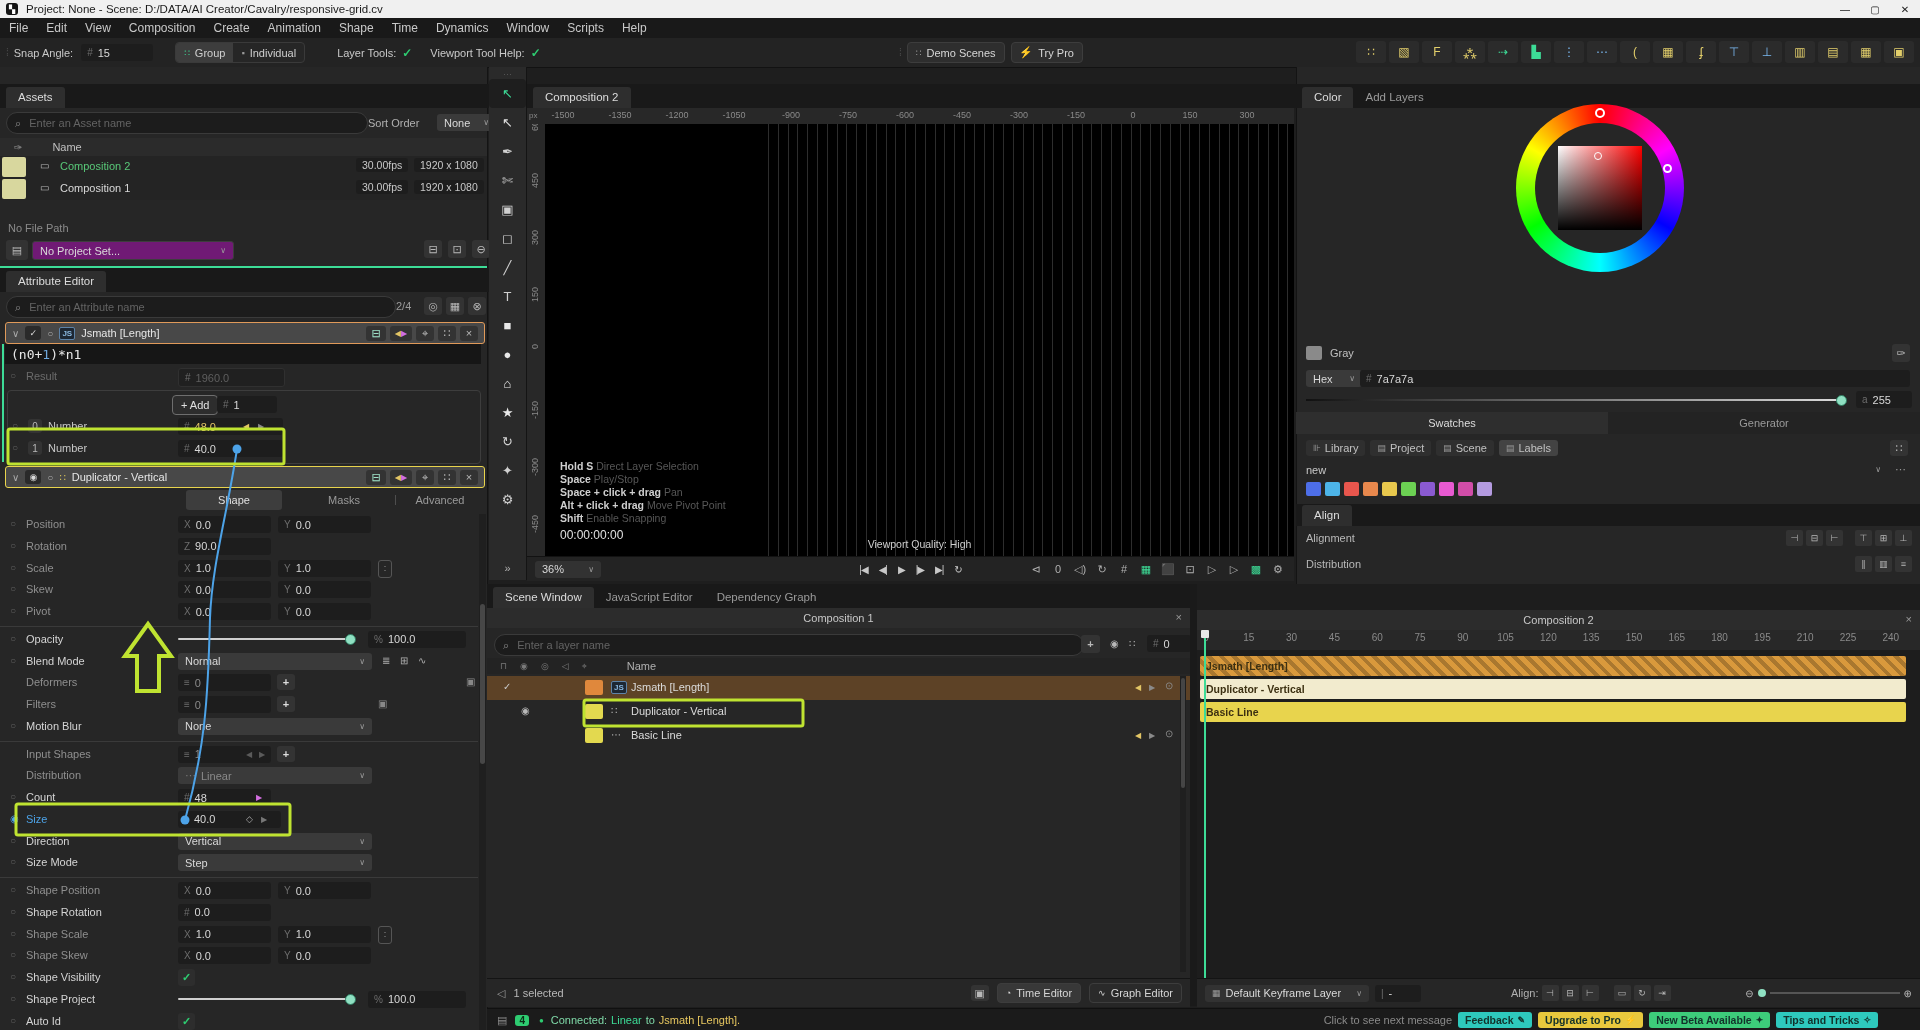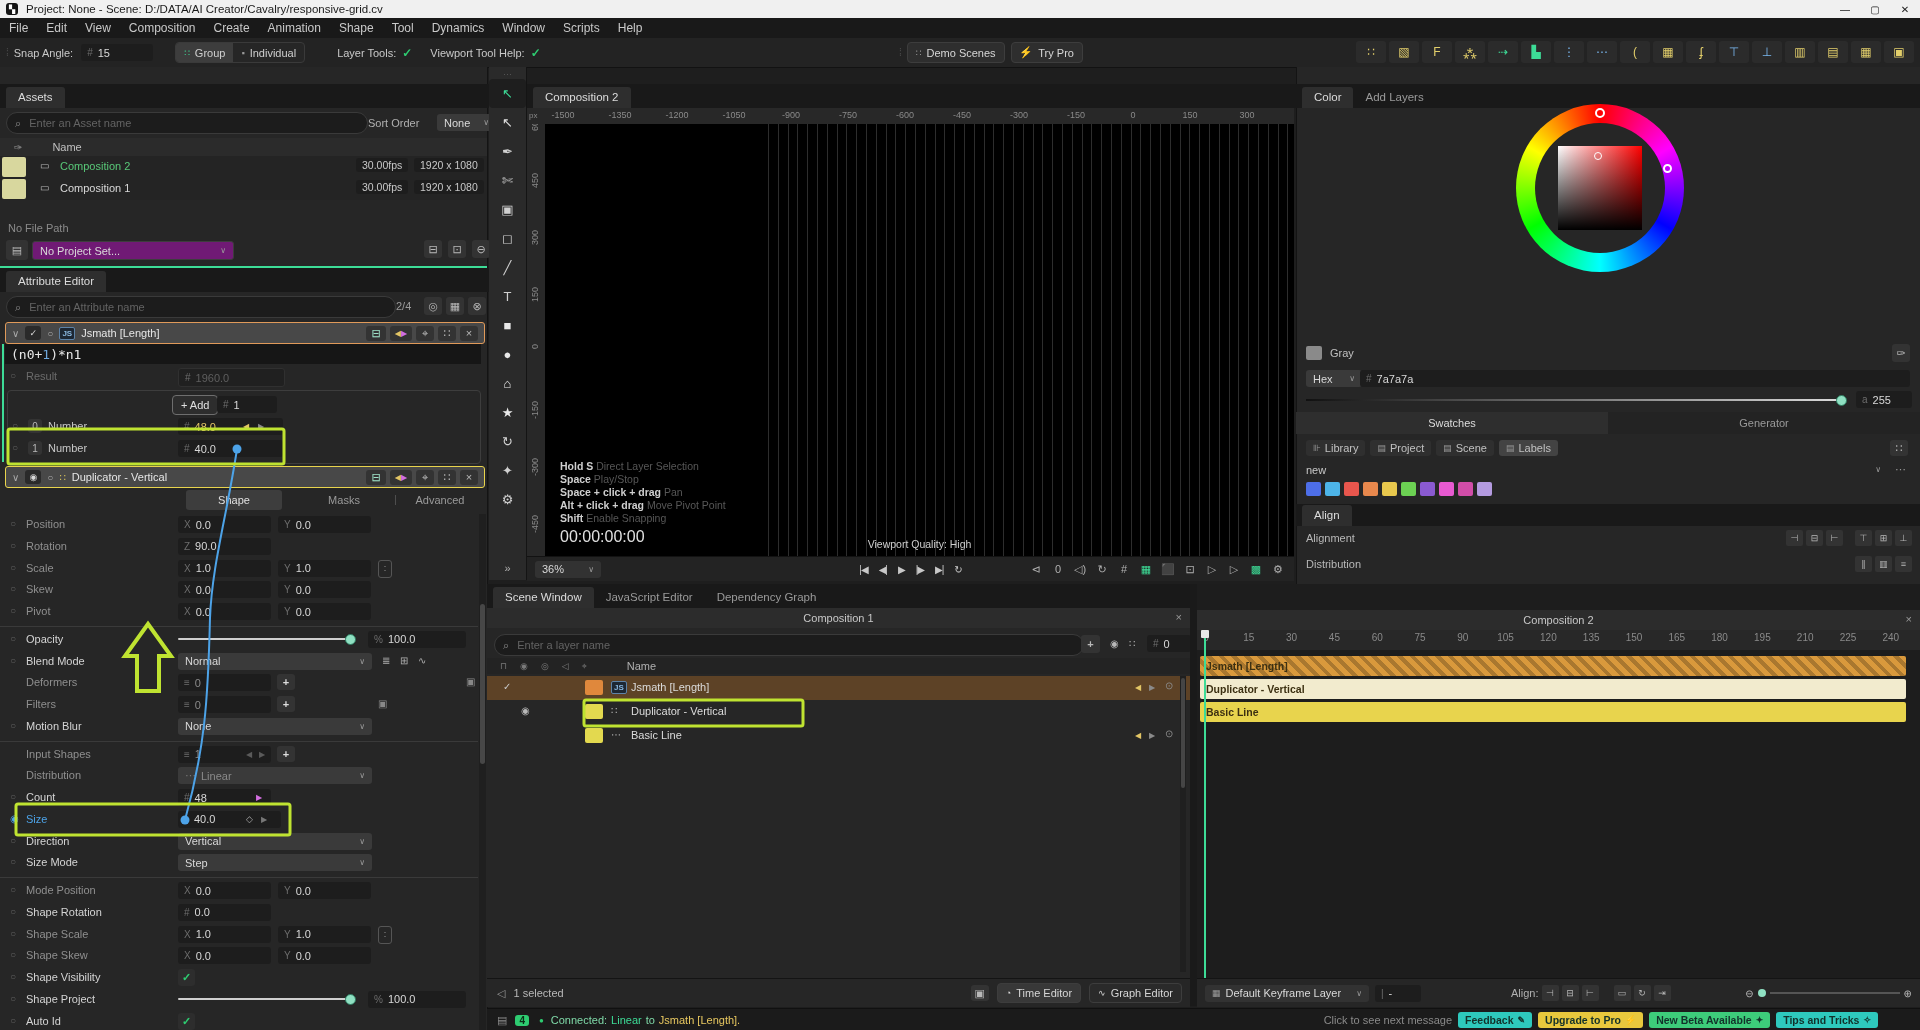--- a/index.html
+++ b/index.html
@@ -86,21 +86,21 @@
   </div>
 </div>
 <div class="abs flex" id="menubar">
     <span>File</span>
     <span>Edit</span>
     <span>View</span>
     <span>Composition</span>
     <span>Create</span>
     <span>Animation</span>
     <span>Shape</span>
-    <span>Tool</span>
+    <span>Time</span>
     <span>Dynamics</span>
     <span>Window</span>
     <span>Scripts</span>
     <span>Help</span>
   </div>
 <div class="abs flex" id="toolbar">
   <span class="handle">⁞</span>
   <span style="color:#c9c9c9">Snap Angle:</span>
   <div class="fld" style="position:relative;width:60px;margin-left:8px">
     <span class="pfx">#</span>
@@ -441,21 +441,21 @@
       <span class="circ">○</span>
       <span class="albl">Size Mode</span>
       <div class="dd" style="left: 178px; top: 2px; width: 180px;">
         <span style="color: rgb(217, 217, 217);">Step</span>
         <span class="chev">∨</span>
       </div>
     </div>
     <div class="adiv"></div>
     <div class="arow">
       <span class="circ">○</span>
-      <span class="albl dim">Mode Position</span>
+      <span class="albl dim">Shape Position</span>
       <div class="fld" style="left: 178px; top: 2px; width: 81px;">
         <span class="pfx">X</span>
         <span style="color: rgb(217, 217, 217);">0.0</span>
       </div>
       <div class="fld" style="left: 278px; top: 2px; width: 81px;">
         <span class="pfx">Y</span>
         <span style="color: rgb(217, 217, 217);">0.0</span>
       </div>
     </div>
     <div class="arow">
@@ -569,21 +569,21 @@
   </div>
 <div class="abs" id="vpcanvas" style="left:545px;top:124px;width:749px;height:432px;background:#000;overflow:hidden">
   <div id="vlines" style="position:absolute;left:223px;top:0;width:526px;height:432px;background:repeating-linear-gradient(to right,#2d2d2d 0 1px,transparent 1px 9.8px)"></div>
   <div class="abs" id="hints" style="left:15px;top:336px">
       <div class="hint"><b>Hold S</b><span> Direct Layer Selection</span></div>
       <div class="hint"><b>Space</b><span> Play/Stop</span></div>
       <div class="hint"><b>Space + click + drag</b><span> Pan</span></div>
       <div class="hint"><b>Alt + click + drag</b><span> Move Pivot Point</span></div>
       <div class="hint"><b>Shift</b><span> Enable Snapping</span></div>
     </div>
-  <div class="abs" style="left:15px;top:404px;color:#e0e0e0;font-size:16px">00:00:00:00</div>
+  <div class="abs" style="left:15px;top:404px;color:#e0e0e0;font-size:12px">00:00:00:00</div>
   <div class="abs" style="left:50%;transform:translateX(-50%);top:414px;color:#cfcfcf;font-size:10.5px;white-space:nowrap">Viewport Quality: High</div>
 </div>
 <div class="abs flex" style="left:527px;top:556px;width:767px;height:24px;background:#232323;border-top:1px solid #121212">
   <div class="dd" style="position:relative;width:52px;margin-left:8px;background:#323232">
     <span>36%</span>
       <span class="chev">∨</span>
   </div>
   <div class="flex" id="playback" style="position:absolute;left:50%;transform:translateX(-50%);gap:11px">
       <span class="pbtn">|◀</span>
       <span class="pbtn">◀|</span>

